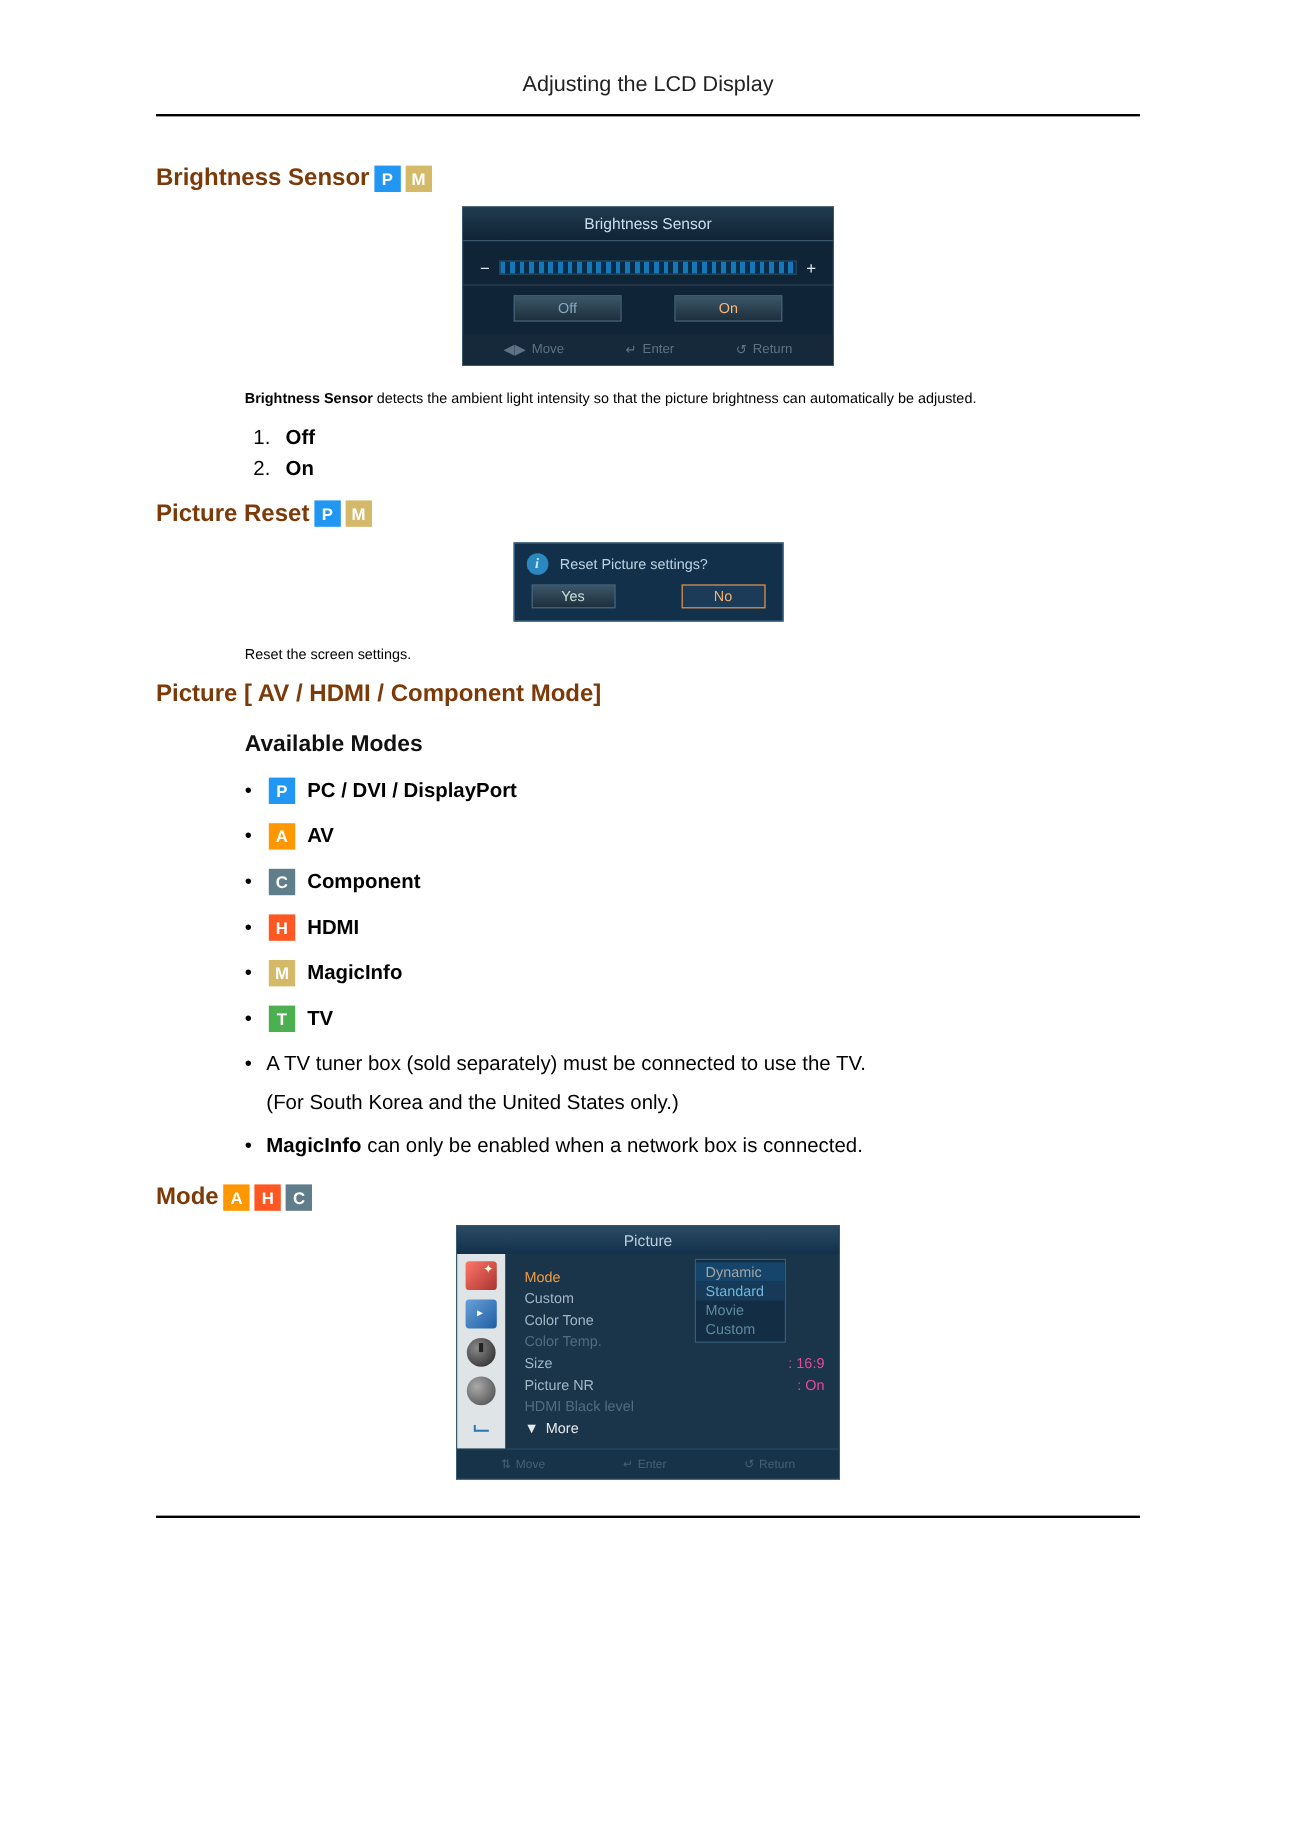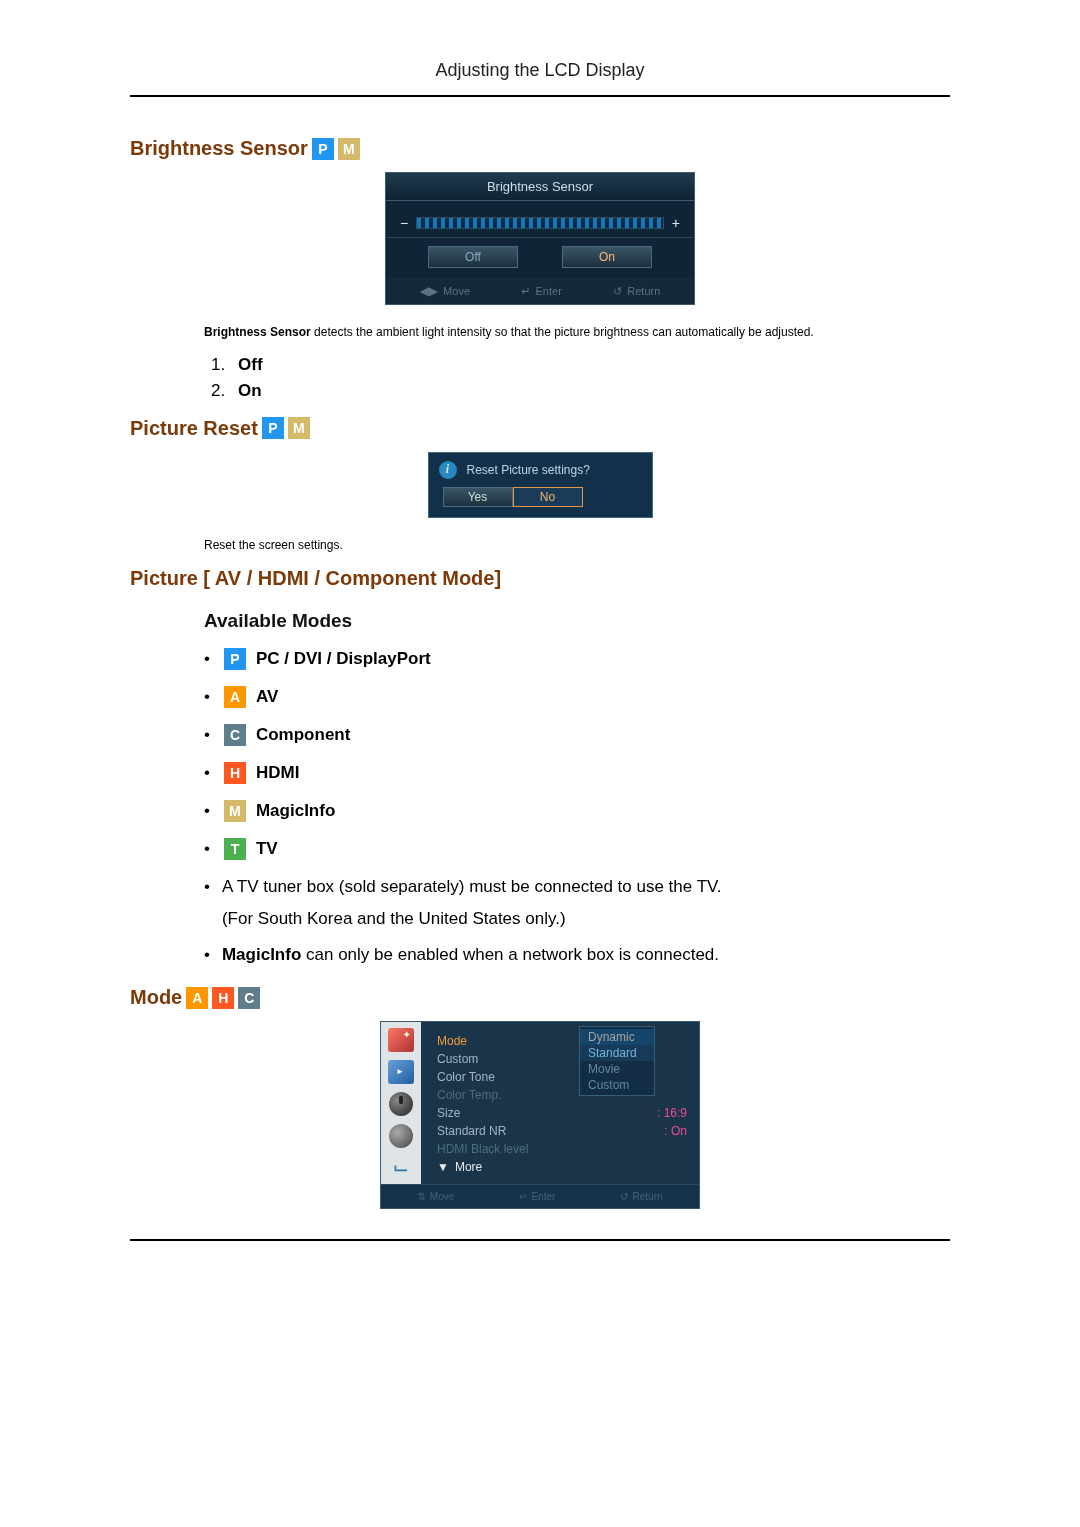--- a/index.html
+++ b/index.html
@@ -29,21 +29,21 @@
   .osd1-footer .fi { display: flex; align-items: center; gap: 5px; }
   .arrow-lr { font-size: 12px; }
   .para { margin: 8px 0 14px 74px; font-size: 12px; line-height: 1.3; text-align: justify; }
   ol.numlist { margin: 0 0 16px 100px; font-size: 17px; }
   ol.numlist li { margin: 6px 0; padding-left: 8px; }
   ol.numlist li .b { font-weight: bold; }
   
   .osd2 { width: 225px; background: #13304b; border: 1px solid #406986; font-size: 12px; color: #bcd3e4; }
   .osd2-title { display: flex; align-items: center; gap: 10px; padding: 8px 10px; }
   .info-icon { width: 18px; height: 18px; border-radius: 50%; background: #2a88c0; display: inline-flex; align-items: center; justify-content: center; color: #cfe9f9; font-style: italic; font-weight: bold; font-size: 12px; font-family: Georgia, serif; }
-  .osd2-buttons { display: flex; justify-content: flex-start; padding: 0 14px 10px 14px; }
+  .osd2-buttons { display: flex; justify-content: space-between; padding: 0 14px 10px 14px; }
   .osd2-btn { width: 70px; text-align: center; padding: 2px 0; border: 1px solid #4b6a7e; font-size: 12px; }
   .osd2-yes { background: linear-gradient(#3b5668,#1c2f3d); color: #c6e1d4; }
   .osd2-no { background: #1b3b58; color: #f1b072; border-color: #e6964a; }
   
   .dot-list { list-style: none; margin: 4px 0 6px 74px; }
   .dot-list li { display: flex; align-items: center; gap: 10px; margin: 16px 0; font-weight: bold; font-size: 17px; }
   .dot-list li::before { content: '•'; font-weight: normal; margin-right: 4px; }
   .note-row { display: flex; align-items: center; gap: 8px; margin: 20px 0 4px 74px; font-weight: bold; font-size: 17px; }
   .note-icon { width: 26px; height: 26px; border: 2px solid #777; border-radius: 4px; background: #fff; display: inline-flex; align-items: center; justify-content: center; transform: rotate(-6deg);}
   .note-icon svg { width: 18px; height: 18px; color:#6a7378; }
@@ -195,20 +195,21 @@
   </ul>
 
   <div class="h2">
     <span>Mode</span>
     <span class="badge A">A</span>
     <span class="badge H">H</span>
     <span class="badge C">C</span>
   </div>
   <div class="osd-container">
     <div class="osd3">
+      <div class="osd3-titlebar">Picture</div>
       <div class="osd3-body">
         <div class="osd3-side">
           <span class="side-icon sic1"></span>
           <span class="side-icon sic2"></span>
           <span class="side-icon sic3"></span>
           <span class="side-icon sic4"></span>
           <span class="sic5">⌙</span>
         </div>
         <div class="osd3-main">
           <div class="options-pop">
@@ -231,21 +232,21 @@
             </div>
           <div class="menu-row">
               <span class="label faded">Color Temp.</span>
               <span></span>
             </div>
           <div class="menu-row highlight">
               <span class="label">Size</span>
               <span class="value">: 16:9</span>
             </div>
           <div class="menu-row highlight">
-              <span class="label">Standard NR</span>
+              <span class="label">Picture NR</span>
               <span class="value">: On</span>
             </div>
           <div class="menu-row">
               <span class="label faded">HDMI Black level</span>
               <span></span>
             </div>
           <div class="osd3-more">
               <span>▼</span>
               <span>More</span>
             </div>

